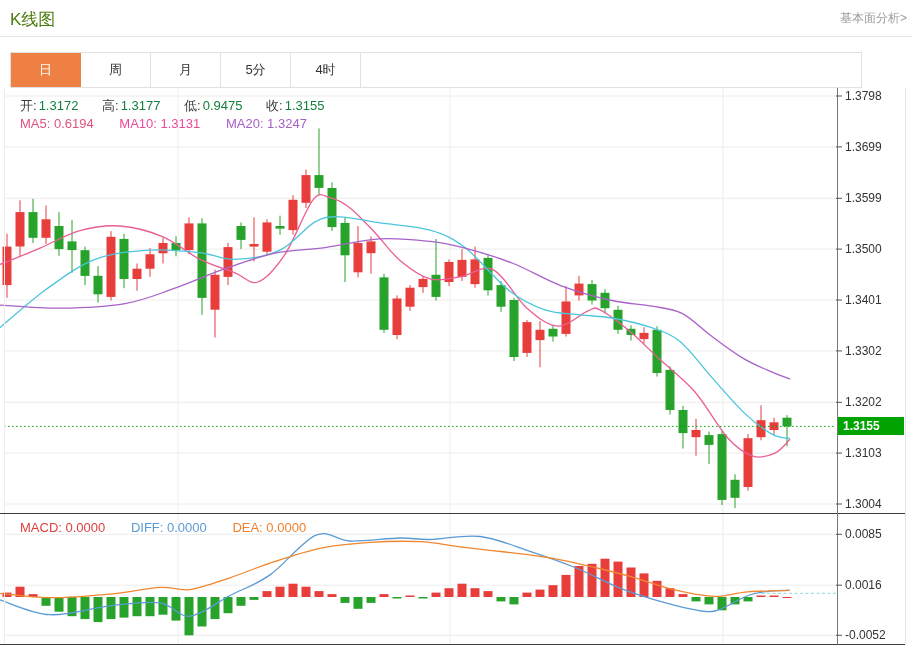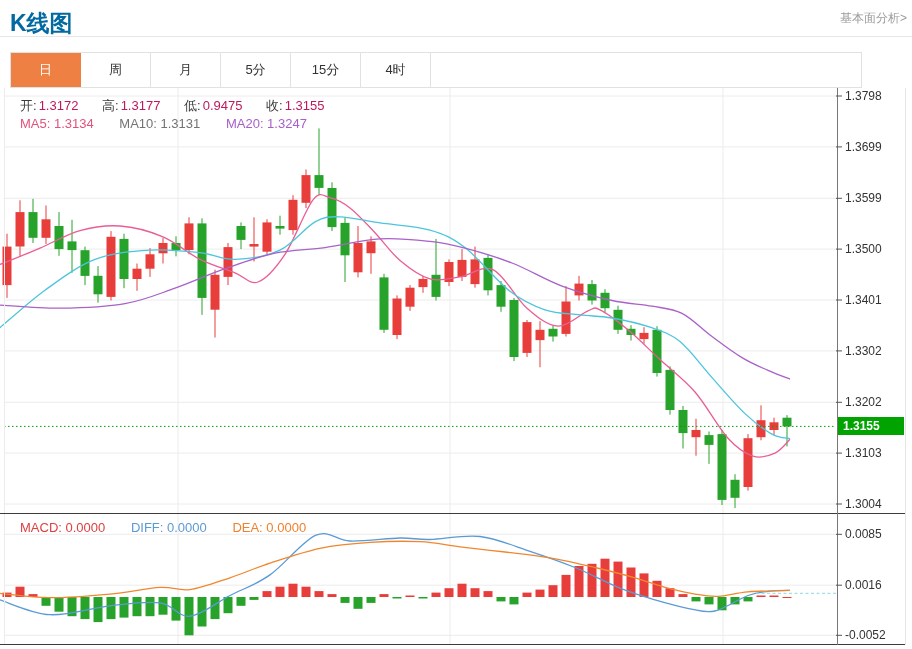--- a/index.html
+++ b/index.html
@@ -1,36 +1,36 @@
 <!DOCTYPE html>
 <html><head>
 <meta charset="utf-8">
 <style>
   html,body{margin:0;padding:0;background:#fff;}
   .page{position:relative;width:912px;height:649px;background:#fff;overflow:hidden;
         font-family:"Liberation Sans","DejaVu Sans",sans-serif;}
-  .hdr-title{position:absolute;left:10px;top:8px;font-size:23px;font-weight:bold;color:#0369a1;}
+  .hdr-title{position:absolute;left:10px;top:8px;font-size:17px;font-weight:normal;color:#4d7c0f;}
   .hdr-link{position:absolute;right:5px;top:10px;font-size:12px;color:#9b9b9b;text-decoration:none;cursor:pointer;text-align:right;}
   .divider{position:absolute;left:0;top:36px;width:912px;height:0;border-top:1px solid #e6e6e6;}
   .tabs{position:absolute;left:10px;top:52px;width:852px;height:36px;display:flex;
         border:1px solid #e1e1e1;box-sizing:border-box;background:#fff;}
   .tab{width:70px;height:100%;box-sizing:border-box;border-right:1px solid #e1e1e1;
        display:flex;align-items:center;justify-content:center;font-size:13px;color:#333;cursor:pointer;background:#fff;}
   .tab.active{background:#ee8043;color:#fff;border-right-color:#ee8043;}
   .chart-wrap{position:absolute;left:0;top:88px;width:912px;height:561px;}
   #chart{position:absolute;left:0;top:0;}
   .legend{position:absolute;font-size:13px;white-space:nowrap;}
   .legend-ohlc{left:20px;top:9px;}
   .legend-ohlc .lbl{color:#3c3c3c;}
-  .legend-ohlc .val{color:#be185d;margin-left:2px;}
+  .legend-ohlc .val{color:#15803d;margin-left:2px;}
   .legend-ohlc .item{margin-right:20px;}
   .legend-ma{left:20px;top:28px;}
   .legend-ma span{margin-right:22px;}
   .ma5-t{color:#e0537e;}
-  .ma10-t{color:#737373;text-align:right;}
+  .ma10-t{color:#ec4899;text-align:right;}
   .ma20-t{color:#a85fc8;}
   .legend-macd{left:20px;top:432px;}
   .legend-macd span{margin-right:22px;margin-top:32px;}
   .macd-t{color:#df4040;}
   .diff-t{color:#5b9bd5;}
   .dea-t{color:#f0812f;}
   .price-tag{position:absolute;left:838px;top:329px;width:66px;height:18px;background:#00a300;
              color:#fff;font-size:12px;font-weight:bold;line-height:18px;padding-left:5px;box-sizing:border-box;}
 </style>
 </head>
@@ -40,21 +40,20 @@
 
   <div class="hdr-title">K线图</div>
   <a class="hdr-link">基本面分析&gt;</a>
   <div class="divider"></div>
 
   <div class="tabs">
     <div class="tab active">日</div>
     <div class="tab">周</div>
     <div class="tab">月</div>
     <div class="tab">5分</div>
-    <div class="tab">15分</div>
     <div class="tab">4时</div>
   </div>
 
   <div class="chart-wrap">
     <svg id="chart" width="912" height="561" viewBox="0 0 912 561">
         <line x1="178" y1="0" x2="178" y2="557" stroke="#ececec" stroke-width="1"></line>
         <line x1="450" y1="0" x2="450" y2="557" stroke="#ececec" stroke-width="1"></line>
         <line x1="723" y1="0" x2="723" y2="557" stroke="#ececec" stroke-width="1"></line>
         <line x1="4" y1="8.0" x2="837" y2="8.0" stroke="#ececec" stroke-width="1"></line>
         <line x1="4" y1="58.9" x2="837" y2="58.9" stroke="#ececec" stroke-width="1"></line>
@@ -290,21 +289,21 @@
       </svg>
 
     <div class="legend legend-ohlc">
       <span class="item"><span class="lbl">开:</span><span class="val">1.3172</span></span>
       <span class="item"><span class="lbl">高:</span><span class="val">1.3177</span></span>
       <span class="item"><span class="lbl">低:</span><span class="val">0.9475</span></span>
       <span class="item"><span class="lbl">收:</span><span class="val">1.3155</span></span>
     </div>
 
     <div class="legend legend-ma">
-      <span class="ma5-t">MA5: 1.3134</span>
+      <span class="ma5-t">MA5: 0.6194</span>
       <span class="ma10-t">MA10: 1.3131</span>
       <span class="ma20-t">MA20: 1.3247</span>
     </div>
 
     <div class="legend legend-macd">
       <span class="macd-t">MACD: 0.0000</span>
       <span class="diff-t">DIFF: 0.0000</span>
       <span class="dea-t">DEA: 0.0000</span>
     </div>
 

